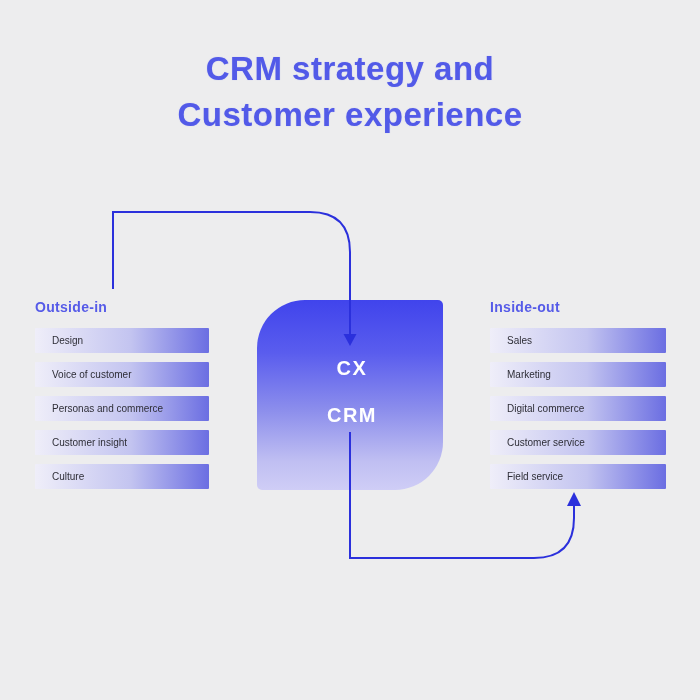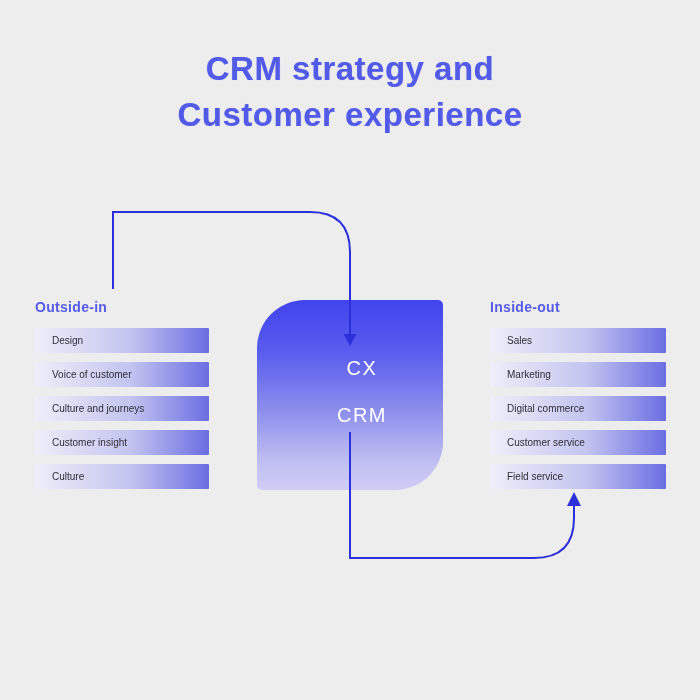--- a/index.html
+++ b/index.html
@@ -57,25 +57,25 @@
   .center-box {
     position: absolute;
     left: 257px; top: 300px;
     width: 186px; height: 190px;
     border-radius: 48px 5px 48px 5px;
     background: linear-gradient(180deg, #4044ec 0%, #5a5dee 28%, #8c8eec 58%, #c0bff2 85%, #cfcdf6 100%);
     z-index: 1;
   }
   .box-label {
     position: absolute;
-    left: 12px; width: 100%;
+    left: 2px; width: 100%;
     text-align: center;
     color: #ffffff;
     font-size: 20px;
-    font-weight: 400;
+    font-weight: 700;
     letter-spacing: 1.5px;
   }
   .box-label.cx  { top: 57px; }
   .box-label.crm { top: 104px; }
   
   .arrows {
     position: absolute;
     left: 0; top: 0;
     width: 700px; height: 700px;
     z-index: 2;
@@ -86,21 +86,21 @@
 <body>
 
 <div class="canvas">
 
   <h1 class="title"><span>CRM strategy and</span><br><span>Customer experience</span></h1>
 
   <div class="panel left">
     <div class="panel-header">Outside-in</div>
     <div class="bar">Design</div>
     <div class="bar">Voice of customer</div>
-    <div class="bar">Culture and journeys</div>
+    <div class="bar">Personas and commerce</div>
     <div class="bar">Customer insight</div>
     <div class="bar">Culture</div>
   </div>
 
   <div class="center-box">
     <div class="box-label cx">CX</div>
     <div class="box-label crm">CRM</div>
   </div>
 
   <div class="panel right">

